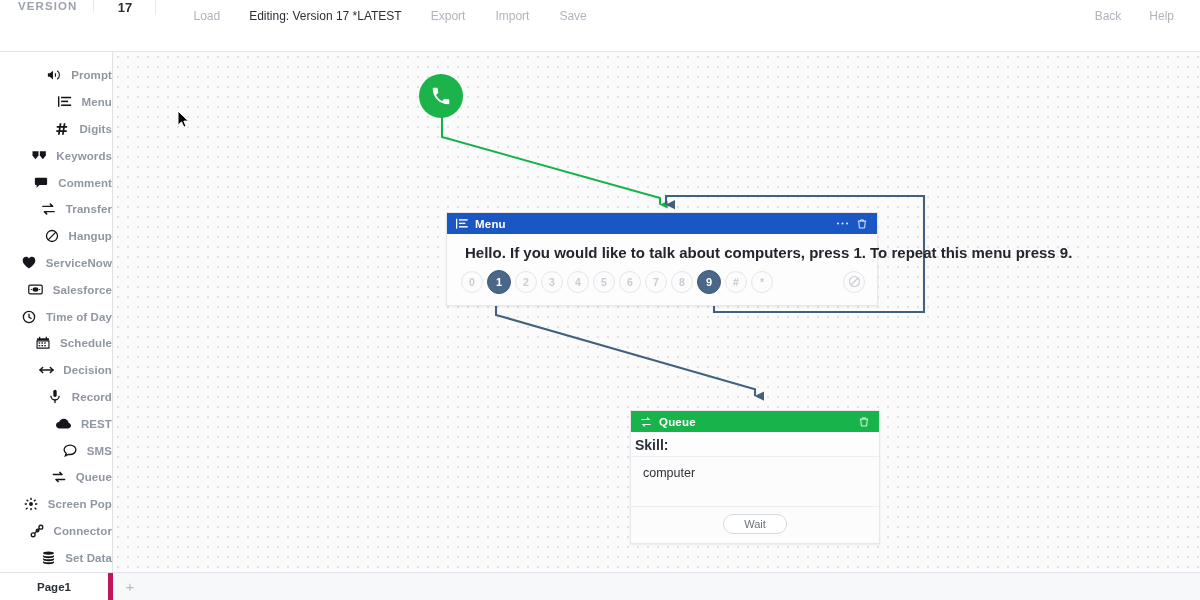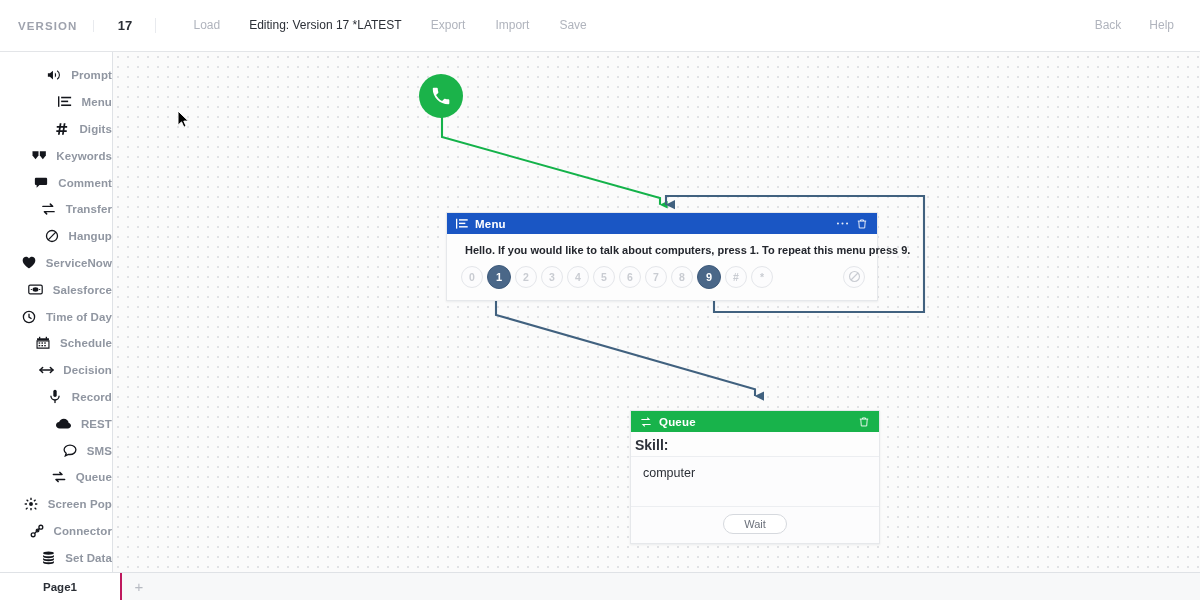--- a/index.html
+++ b/index.html
@@ -17,21 +17,21 @@
     display: flex; flex-direction: column;
     background: #ffffff;
   }
 
   
   .toolbar {
     position: relative;
     height: 52px;
     min-height: 34px;
     display: flex;
-    align-items: center;
+    align-items: flex-start;
     background: #ffffff;
     border-bottom: 1px solid #e3e5e8;
     font-size: 12px;
   }
   .tb-version-label {
     display: flex; align-items: center;
     padding: 0 16px 0 18px;
     color: #9ea2ad;
     font-size: 11.5px;
     letter-spacing: 1.1px;
@@ -178,21 +178,21 @@
     margin-left: 2px;
   }
   .hd-btn svg { display: block; }
 
   .menu-hd { background: #1a56c4; }
   .queue-hd { background: #18b34b; }
 
   .node-body { padding: 0; }
   .menu-prompt {
     padding: 10px 14px 7px 18px;
-    font-size: 11px;
+    font-size: 15px;
     font-weight: 700;
     color: #23262d;
     line-height: 1.25;
     white-space: nowrap;
   }
   .digit-row {
     display: flex;
     align-items: center;
     padding: 0 12px 11px 14px;
     gap: 4px;
@@ -255,24 +255,24 @@
   
   .pagebar {
     height: 28px;
     min-height: 28px;
     display: flex;
     align-items: stretch;
     background: #f7f8f9;
     border-top: 1px solid #dfe2e6;
   }
   .page-tab {
-    width: 122px;
+    width: 113px;
     display: flex; align-items: center; justify-content: center;
     background: #ffffff;
-    border-right: 2px solid #be185d;
+    border-right: 5px solid #be185d;
     font-size: 11.5px;
     font-weight: 700;
     color: #2b2f36;
     cursor: pointer;
   }
   .page-add {
     width: 34px;
     display: flex; align-items: center; justify-content: center;
     color: #b6bac2;
     font-size: 15px;

